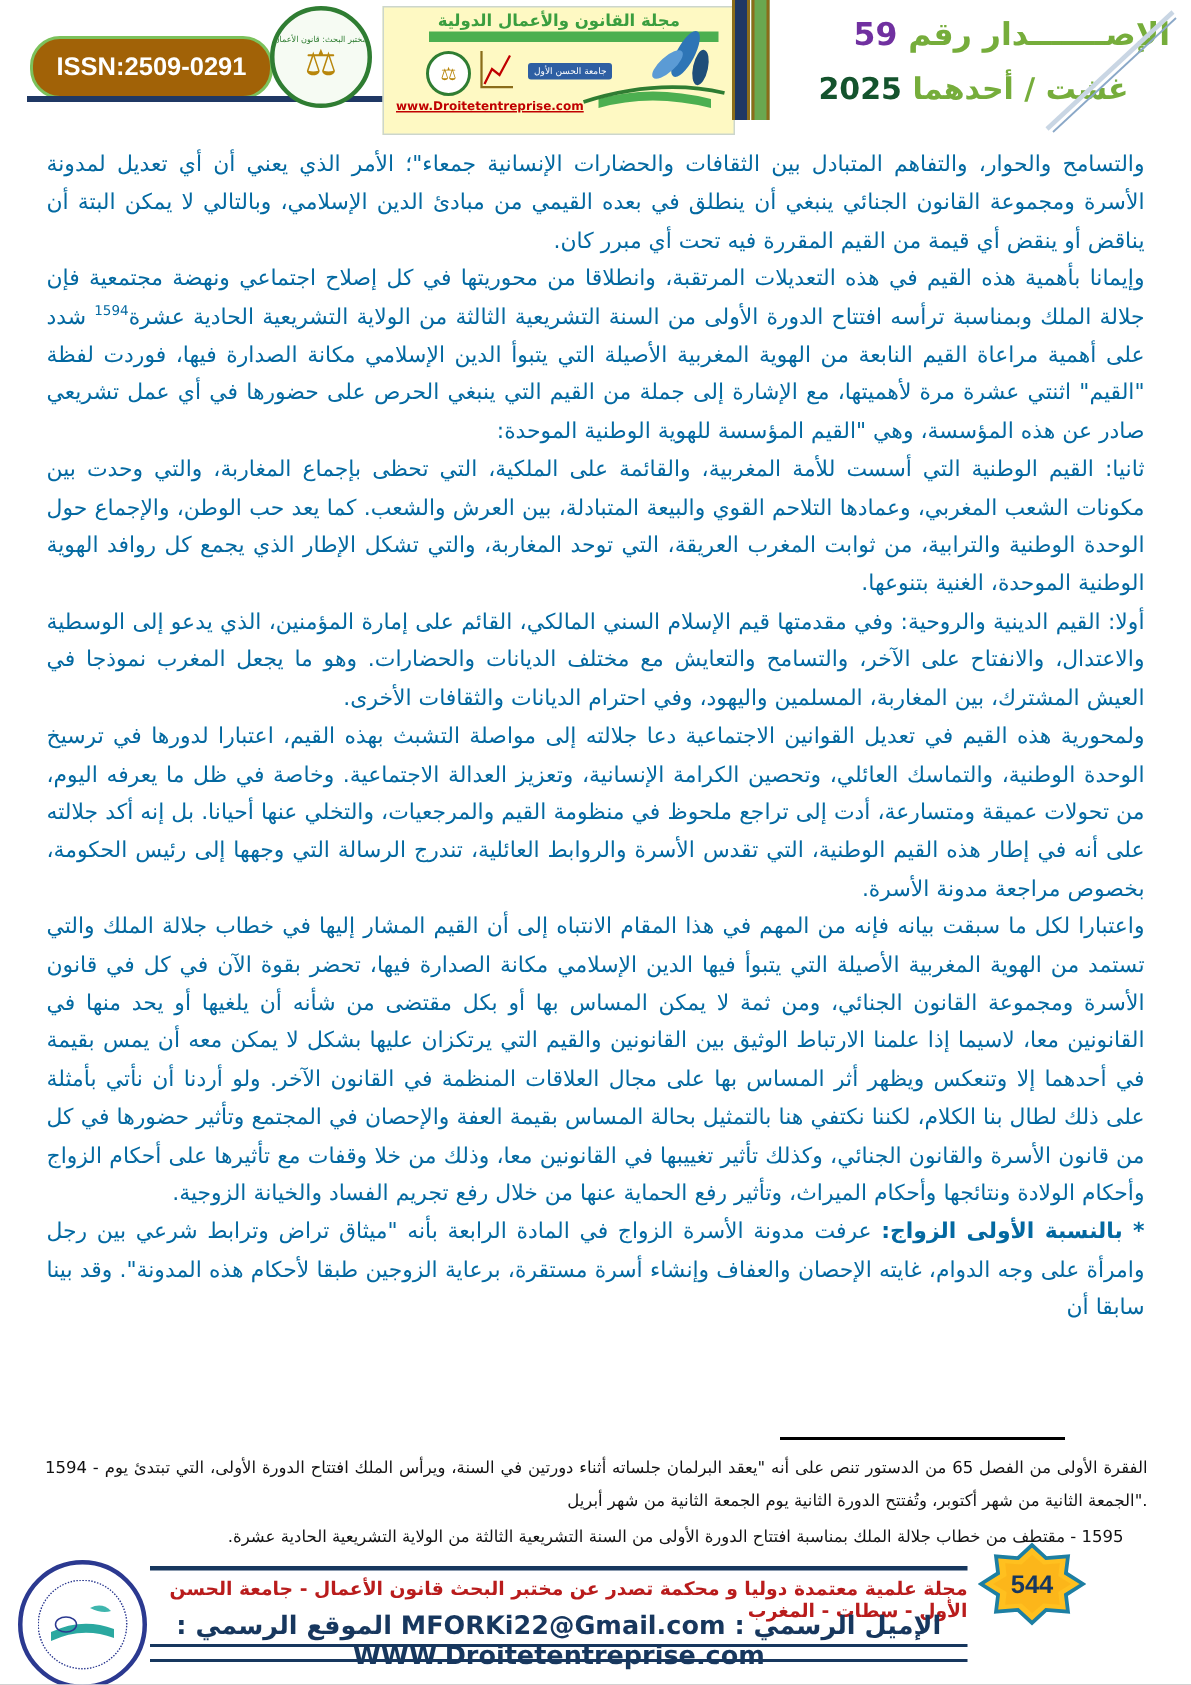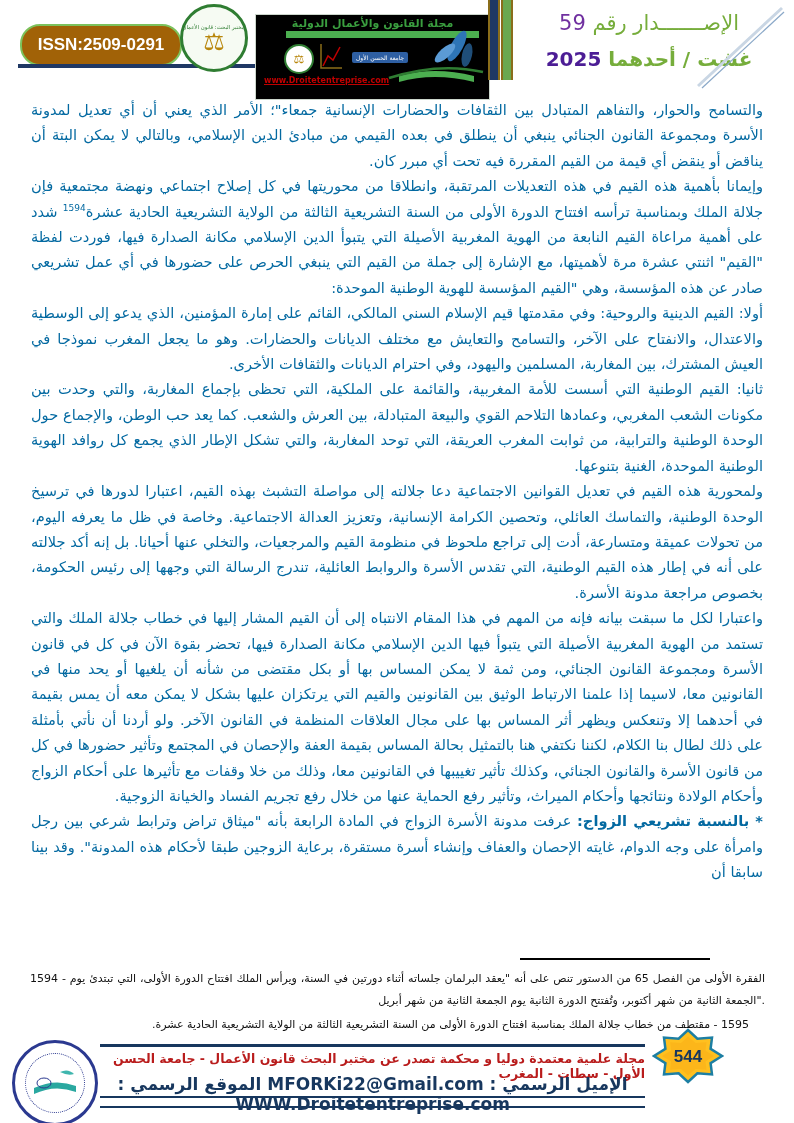--- a/index.html
+++ b/index.html
@@ -8,39 +8,39 @@
 
   
   .issn-pill{position:absolute;left:20px;top:24px;width:158px;height:38px;background:#a16207;
     border-radius:20px;border:2px solid #7cc25c;display:flex;align-items:center;justify-content:center;
     color:#fff;font-weight:bold;font-size:17px;font-family:"Liberation Sans","DejaVu Sans",sans-serif;}
   .navy-line-left{position:absolute;left:18px;top:64px;width:292px;height:4px;background:#1F3864;}
   .lab-circle{position:absolute;left:180px;top:4px;width:62px;height:62px;border-radius:50%;
     border:3px solid #2F7D32;background:#f6fbf3;display:flex;flex-direction:column;align-items:center;justify-content:center;overflow:hidden;}
   .lab-circle .ring-text{font-size:6px;color:#2F7D32;white-space:nowrap;transform:scale(.9);}
   .lab-circle .scales{font-size:24px;color:#B8860B;line-height:1;}
-  .banner{position:absolute;left:255px;top:14px;width:233px;height:84px;background:#000000;border:1px solid #ccd6cc;}
+  .banner{position:absolute;left:255px;top:4px;width:233px;height:84px;background:#fef9c3;border:1px solid #ccd6cc;}
   .banner-title{color:#3a9e3f;font-weight:bold;font-size:11px;text-align:center;margin-top:2px;}
   .banner-strip{height:7px;background:#4CAF50;margin:1px 10px 2px 30px;}
   .banner-mid{position:relative;height:46px;}
   .banner-circle{position:absolute;left:28px;top:4px;width:26px;height:26px;border-radius:50%;
     border:2px solid #2F7D32;background:#fff;display:flex;align-items:center;justify-content:center;font-size:12px;color:#B8860B;}
   .uni-tag{position:absolute;left:96px;top:12px;background:#2e5fa3;color:#fff;font-size:6px;
     padding:2px 4px;border-radius:2px;white-space:nowrap;}
   .banner-art{position:absolute;right:0px;top:-12px;}
   .banner-chart{position:absolute;left:62px;top:2px;}
   .banner-url{position:absolute;left:8px;bottom:1px;color:#C00000;font-size:8px;font-weight:bold;text-decoration:underline;}
   .vbar{position:absolute;top:0;height:80px;width:8px;border-left:2px solid #8a6d1a;border-right:2px solid #8a6d1a;}
   .vbar.navy{left:488px;background:#1F3864;}
   .vbar.green{left:501px;background:#6AA84F;}
   .issue-block{position:absolute;left:518px;top:8px;width:262px;text-align:center;direction:rtl;}
-  .issue-line1{color:#76AD3B;font-weight:normal;font-size:21px;line-height:30px;}
+  .issue-line1{color:#76AD3B;font-weight:bold;font-size:21px;line-height:30px;text-align:right;}
   .issue-line1 .num{color:#7030A0;}
   .issue-line2{color:#76AD3B;font-weight:bold;font-size:20px;line-height:30px;margin-top:6px;}
-  .issue-line2 .year{color:#4c1d95;}
+  .issue-line2 .year{color:#14532d;}
   .pencil{position:absolute;left:696px;top:4px;}
 
   
   .body-text{position:absolute;left:31px;top:97px;width:732px;direction:rtl;text-align:justify;
     color:#0369a1;font-size:14.6px;line-height:25.4px;}
   .body-text p{margin:0;}
   .body-text sup{font-size:9px;line-height:0;}
   .body-text b{font-weight:bold;}
 
   
@@ -116,25 +116,25 @@
 
     <svg class="pencil" width="90" height="86">
       <line x1="2" y1="82" x2="86" y2="4" stroke="#c9d6e4" stroke-width="3"></line>
       <line x1="6" y1="84" x2="88" y2="8" stroke="#8aa8c8" stroke-width="1.2"></line>
     </svg>
   </div>
 
   <main class="body-text" id="body-paragraphs">
       <p><span>والتسامح والحوار، والتفاهم المتبادل بين الثقافات والحضارات الإنسانية جمعاء"؛ الأمر الذي يعني أن أي تعديل لمدونة الأسرة ومجموعة القانون الجنائي ينبغي أن ينطلق في بعده القيمي من مبادئ الدين الإسلامي، وبالتالي لا يمكن البتة أن يناقض أو ينقض أي قيمة من القيم المقررة فيه تحت أي مبرر كان.</span></p>
       <p><span>وإيمانا بأهمية هذه القيم في هذه التعديلات المرتقبة، وانطلاقا من محوريتها في كل إصلاح اجتماعي ونهضة مجتمعية فإن جلالة الملك وبمناسبة ترأسه افتتاح الدورة الأولى من السنة التشريعية الثالثة من الولاية التشريعية الحادية عشرة</span><sup>1594</sup><span> شدد على أهمية مراعاة القيم النابعة من الهوية المغربية الأصيلة التي يتبوأ الدين الإسلامي مكانة الصدارة فيها، فوردت لفظة "القيم" اثنتي عشرة مرة لأهميتها، مع الإشارة إلى جملة من القيم التي ينبغي الحرص على حضورها في أي عمل تشريعي صادر عن هذه المؤسسة، وهي "القيم المؤسسة للهوية الوطنية الموحدة:</span></p>
+      <p><span>ثانيا: القيم الوطنية التي أسست للأمة المغربية، والقائمة على الملكية، التي تحظى بإجماع المغاربة، والتي وحدت بين مكونات الشعب المغربي، وعمادها التلاحم القوي والبيعة المتبادلة، بين العرش والشعب. كما يعد حب الوطن، والإجماع حول الوحدة الوطنية والترابية، من ثوابت المغرب العريقة، التي توحد المغاربة، والتي تشكل الإطار الذي يجمع كل روافد الهوية الوطنية الموحدة، الغنية بتنوعها.</span></p>
       <p><span>أولا: القيم الدينية والروحية: وفي مقدمتها قيم الإسلام السني المالكي، القائم على إمارة المؤمنين، الذي يدعو إلى الوسطية والاعتدال، والانفتاح على الآخر، والتسامح والتعايش مع مختلف الديانات والحضارات. وهو ما يجعل المغرب نموذجا في العيش المشترك، بين المغاربة، المسلمين واليهود، وفي احترام الديانات والثقافات الأخرى.</span></p>
-      <p><span>ثانيا: القيم الوطنية التي أسست للأمة المغربية، والقائمة على الملكية، التي تحظى بإجماع المغاربة، والتي وحدت بين مكونات الشعب المغربي، وعمادها التلاحم القوي والبيعة المتبادلة، بين العرش والشعب. كما يعد حب الوطن، والإجماع حول الوحدة الوطنية والترابية، من ثوابت المغرب العريقة، التي توحد المغاربة، والتي تشكل الإطار الذي يجمع كل روافد الهوية الوطنية الموحدة، الغنية بتنوعها.</span></p>
       <p><span>ولمحورية هذه القيم في تعديل القوانين الاجتماعية دعا جلالته إلى مواصلة التشبث بهذه القيم، اعتبارا لدورها في ترسيخ الوحدة الوطنية، والتماسك العائلي، وتحصين الكرامة الإنسانية، وتعزيز العدالة الاجتماعية. وخاصة في ظل ما يعرفه اليوم، من تحولات عميقة ومتسارعة، أدت إلى تراجع ملحوظ في منظومة القيم والمرجعيات، والتخلي عنها أحيانا. بل إنه أكد جلالته على أنه في إطار هذه القيم الوطنية، التي تقدس الأسرة والروابط العائلية، تندرج الرسالة التي وجهها إلى رئيس الحكومة، بخصوص مراجعة مدونة الأسرة.</span></p>
       <p><span>واعتبارا لكل ما سبقت بيانه فإنه من المهم في هذا المقام الانتباه إلى أن القيم المشار إليها في خطاب جلالة الملك والتي تستمد من الهوية المغربية الأصيلة التي يتبوأ فيها الدين الإسلامي مكانة الصدارة فيها، تحضر بقوة الآن في كل في قانون الأسرة ومجموعة القانون الجنائي، ومن ثمة لا يمكن المساس بها أو بكل مقتضى من شأنه أن يلغيها أو يحد منها في القانونين معا، لاسيما إذا علمنا الارتباط الوثيق بين القانونين والقيم التي يرتكزان عليها بشكل لا يمكن معه أن يمس بقيمة في أحدهما إلا وتنعكس ويظهر أثر المساس بها على مجال العلاقات المنظمة في القانون الآخر. ولو أردنا أن نأتي بأمثلة على ذلك لطال بنا الكلام، لكننا نكتفي هنا بالتمثيل بحالة المساس بقيمة العفة والإحصان في المجتمع وتأثير حضورها في كل من قانون الأسرة والقانون الجنائي، وكذلك تأثير تغييبها في القانونين معا، وذلك من خلا وقفات مع تأثيرها على أحكام الزواج وأحكام الولادة ونتائجها وأحكام الميراث، وتأثير رفع الحماية عنها من خلال رفع تجريم الفساد والخيانة الزوجية.</span></p>
-      <p><b>* بالنسبة تشريعي الزواج:</b><span> عرفت مدونة الأسرة الزواج في المادة الرابعة بأنه "ميثاق تراض وترابط شرعي بين رجل وامرأة على وجه الدوام، غايته الإحصان والعفاف وإنشاء أسرة مستقرة، برعاية الزوجين طبقا لأحكام هذه المدونة".  وقد بينا سابقا أن</span></p>
+      <p><b>* بالنسبة الأولى الزواج:</b><span> عرفت مدونة الأسرة الزواج في المادة الرابعة بأنه "ميثاق تراض وترابط شرعي بين رجل وامرأة على وجه الدوام، غايته الإحصان والعفاف وإنشاء أسرة مستقرة، برعاية الزوجين طبقا لأحكام هذه المدونة".  وقد بينا سابقا أن</span></p>
     </main>
 
   <section class="footnotes">
     <div class="fn-sep"></div>
     <div class="fn1">
       <span>1594</span><span> - الفقرة الأولى من الفصل 65 من الدستور تنص على أنه "يعقد البرلمان جلساته أثناء دورتين في السنة، ويرأس الملك افتتاح الدورة الأولى، التي تبتدئ يوم الجمعة الثانية من شهر أكتوبر، وتُفتتح الدورة الثانية يوم الجمعة الثانية من شهر أبريل".</span>
     </div>
     <div class="fn2">
       <span class="ltrnum" dir="ltr">1595</span><span> - مقتطف من خطاب جلالة الملك بمناسبة افتتاح الدورة الأولى من السنة التشريعية الثالثة من الولاية التشريعية الحادية عشرة.</span>
     </div>

